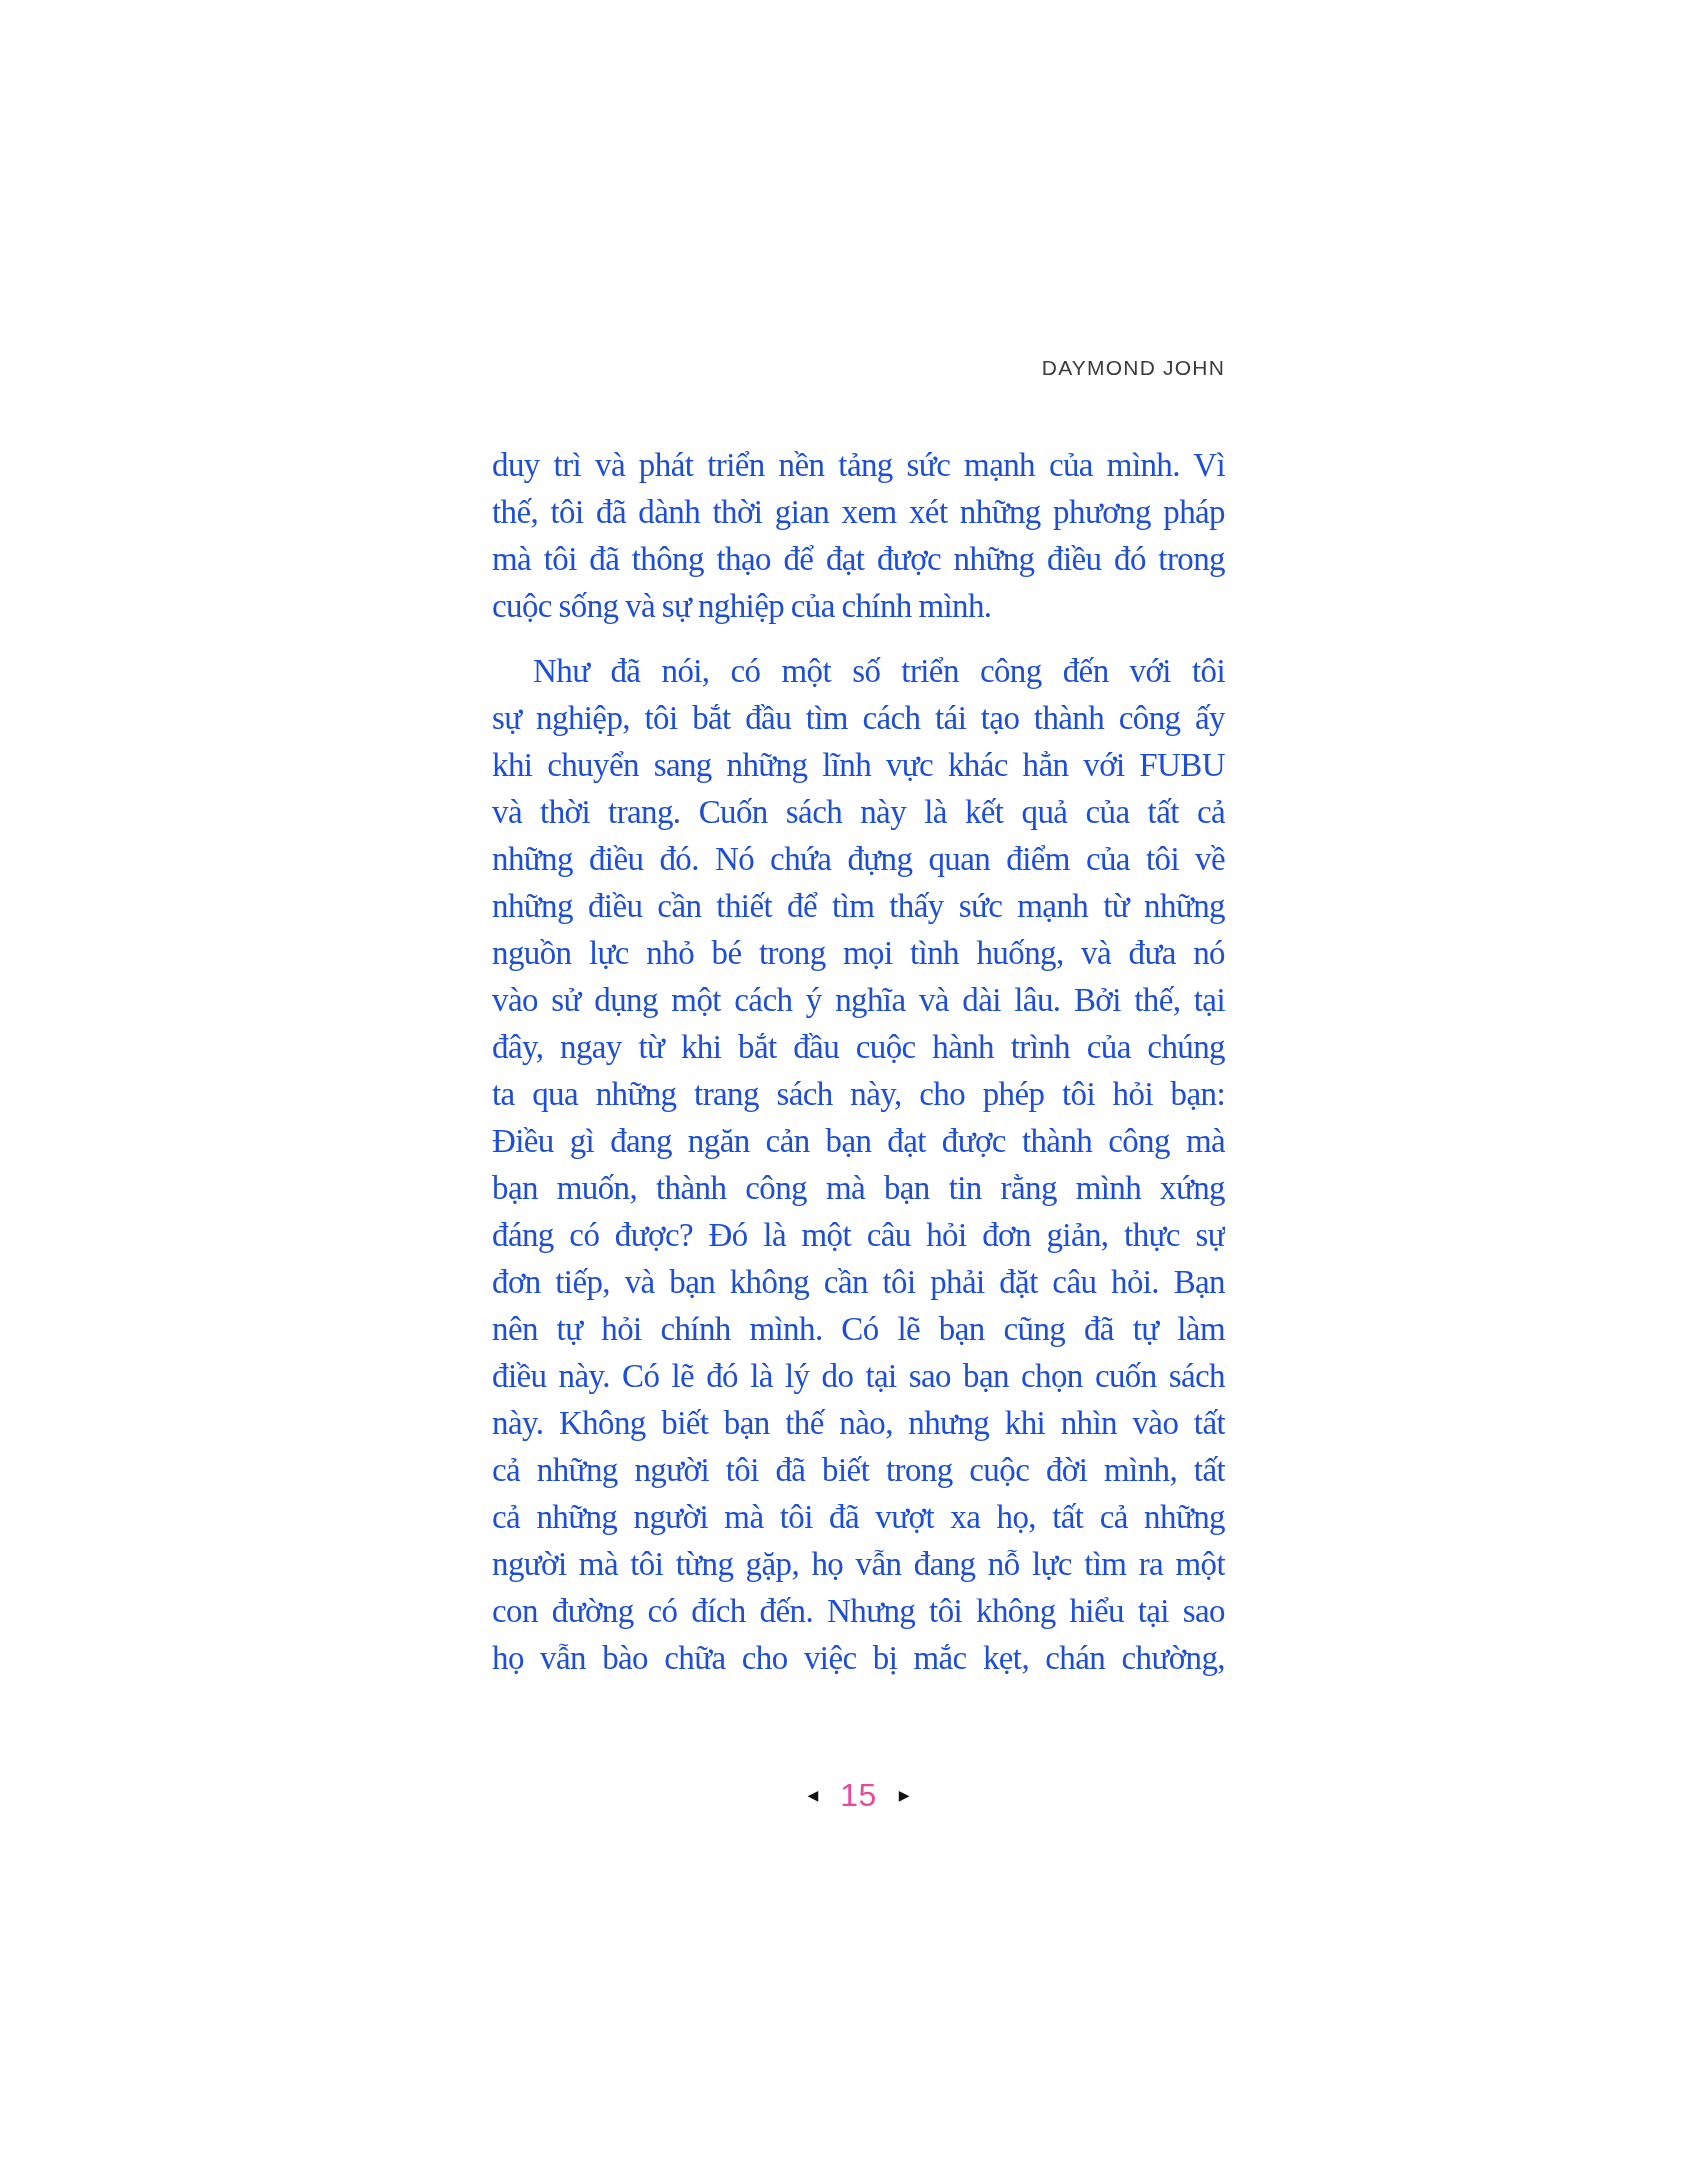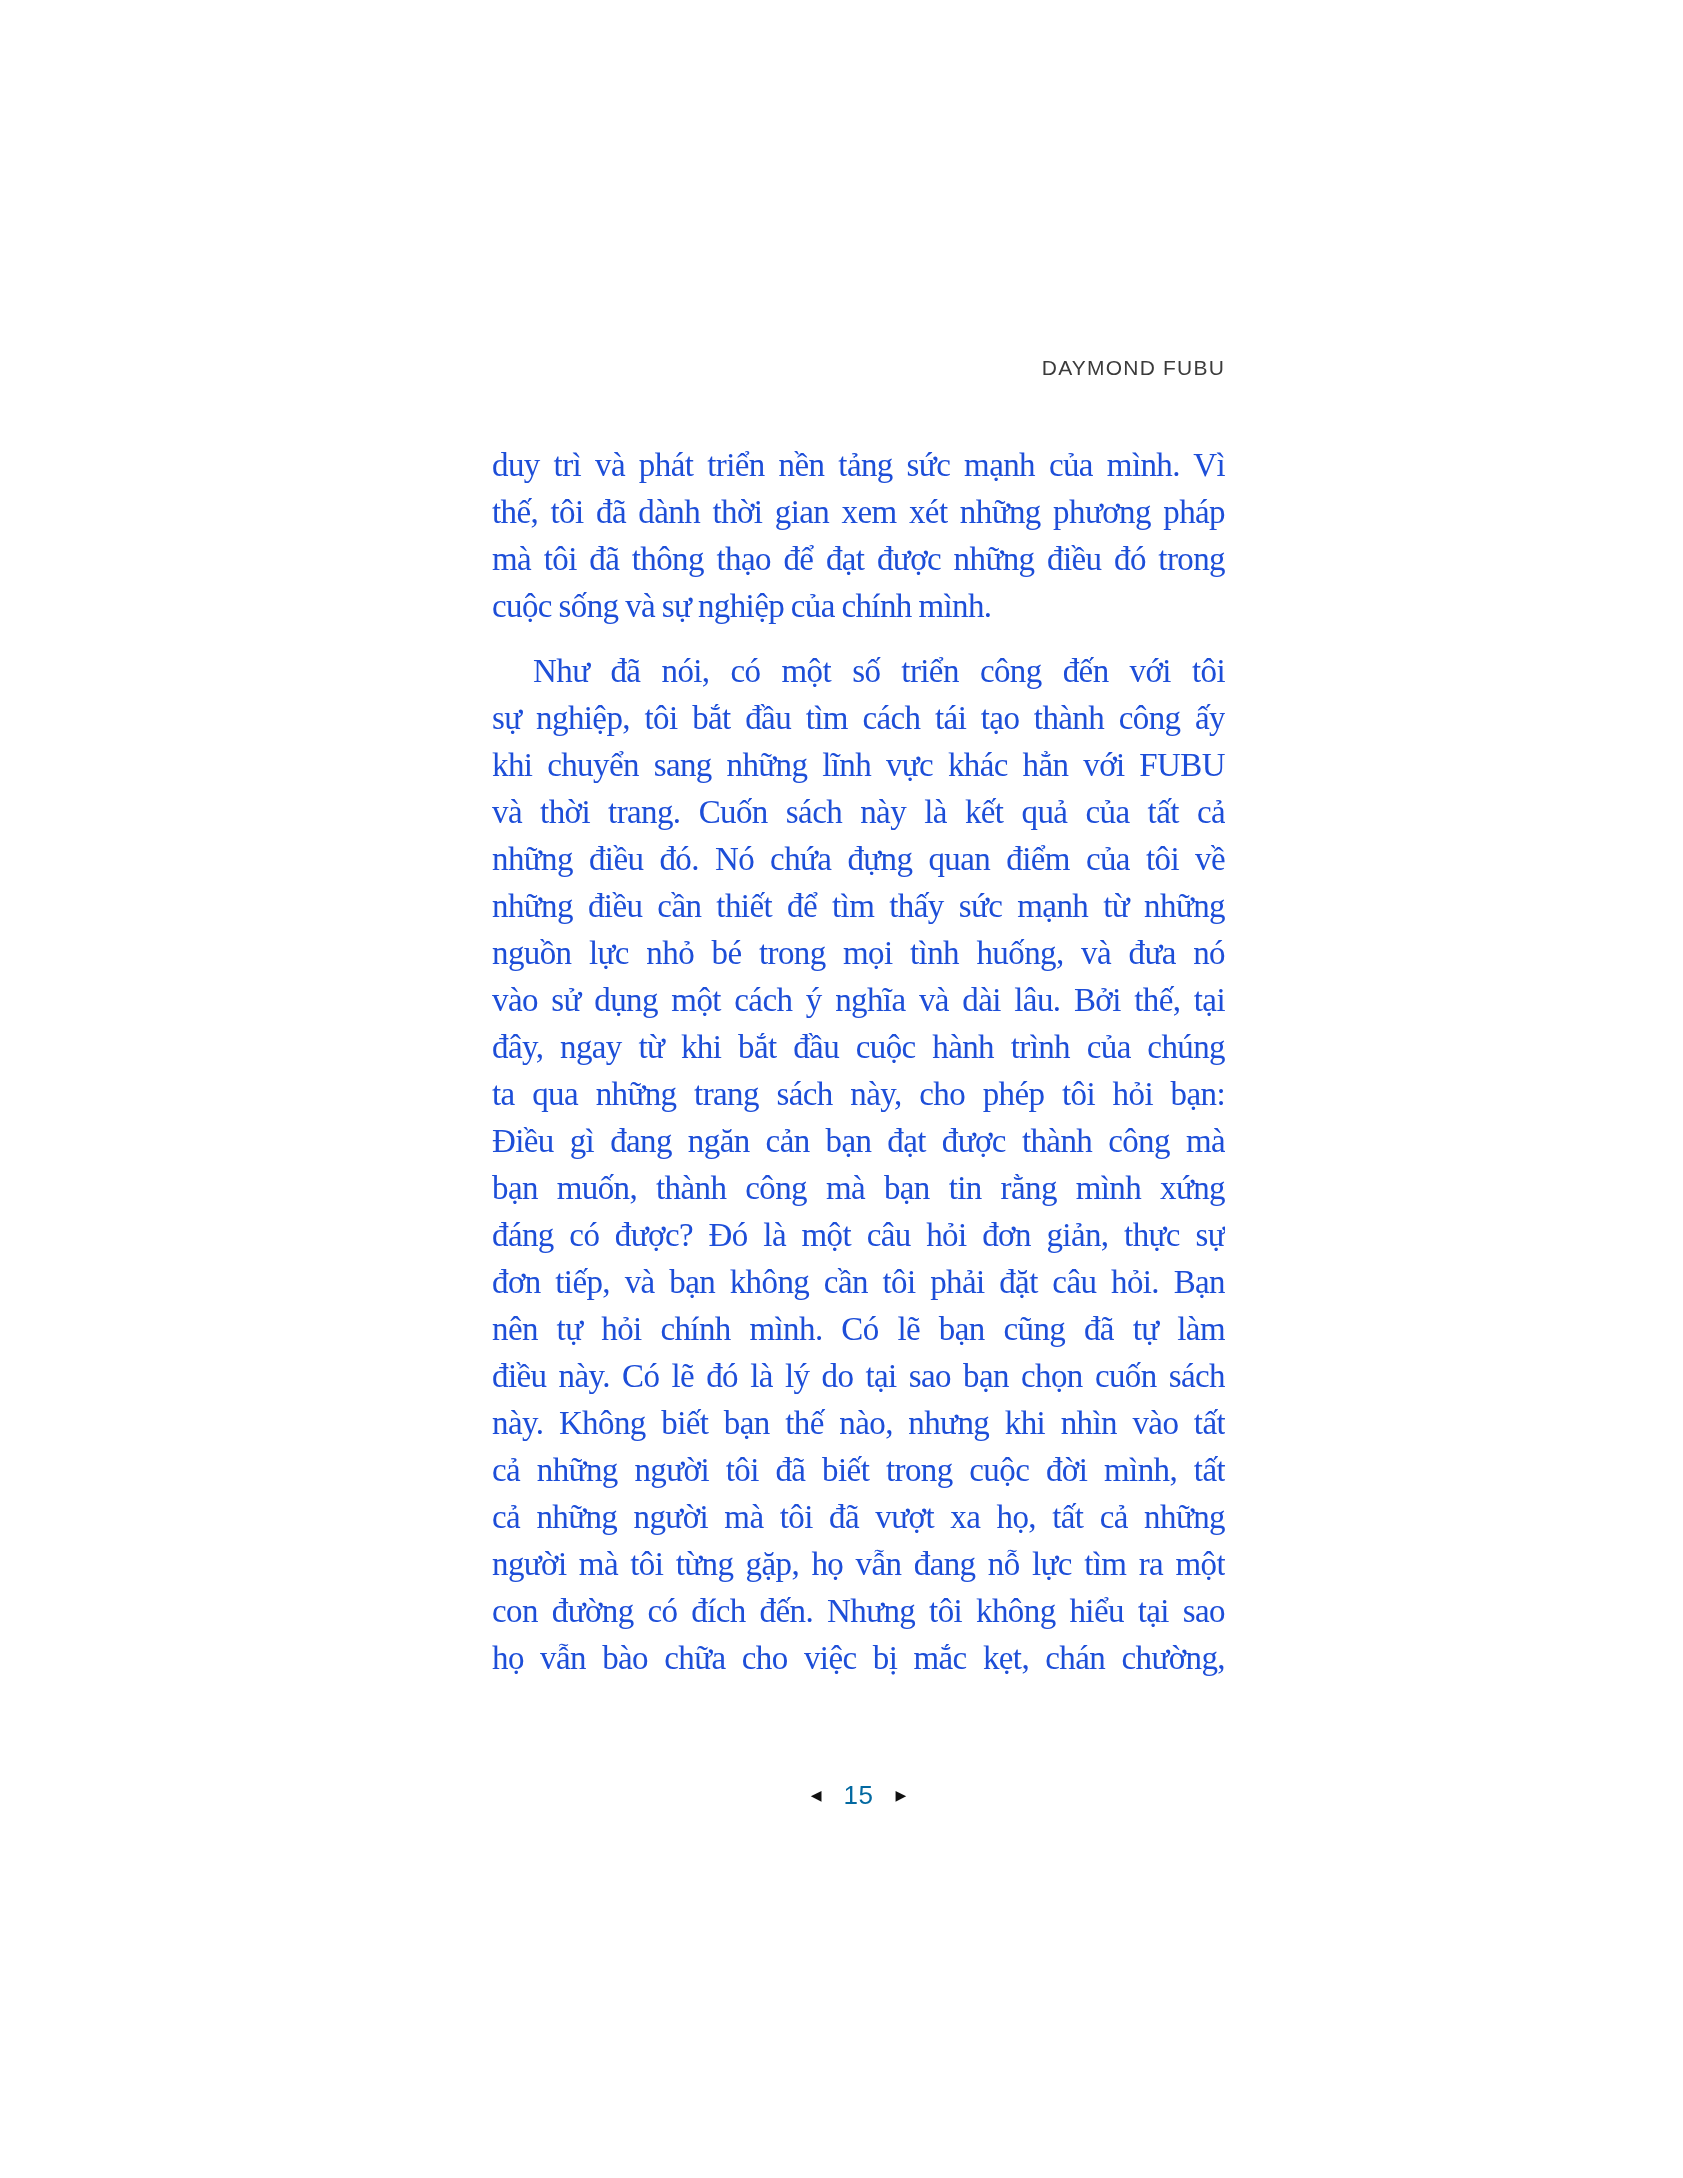--- a/index.html
+++ b/index.html
@@ -65,32 +65,32 @@
     gap: 22px;
     font-family: "Liberation Sans", sans-serif;
     color: #222222;
   }
   .folio .arrow {
     font-size: 14px;
     line-height: 14px;
     color: #111111;
   }
   .folio .page-number {
-    font-size: 26px;
+    font-size: 32px;
     line-height: 30px;
     letter-spacing: 0.5px;
-    color: #0369a1;
+    color: #ec4899;
   }
 </style>
 </head>
 <body>
 
 <div id="page">
 
-  <div class="running-header">DAYMOND FUBU</div>
+  <div class="running-header">DAYMOND JOHN</div>
 
   <div class="text-column">
 
       <div class="line">duy trì và phát triển nền tảng sức mạnh của mình. Vì</div>
 
       <div class="line">thế, tôi đã dành thời gian xem xét những phương pháp</div>
 
       <div class="line">mà tôi đã thông thạo để đạt được những điều đó trong</div>
 
       <div class="line para-end">cuộc sống và sự nghiệp của chính mình.</div>

